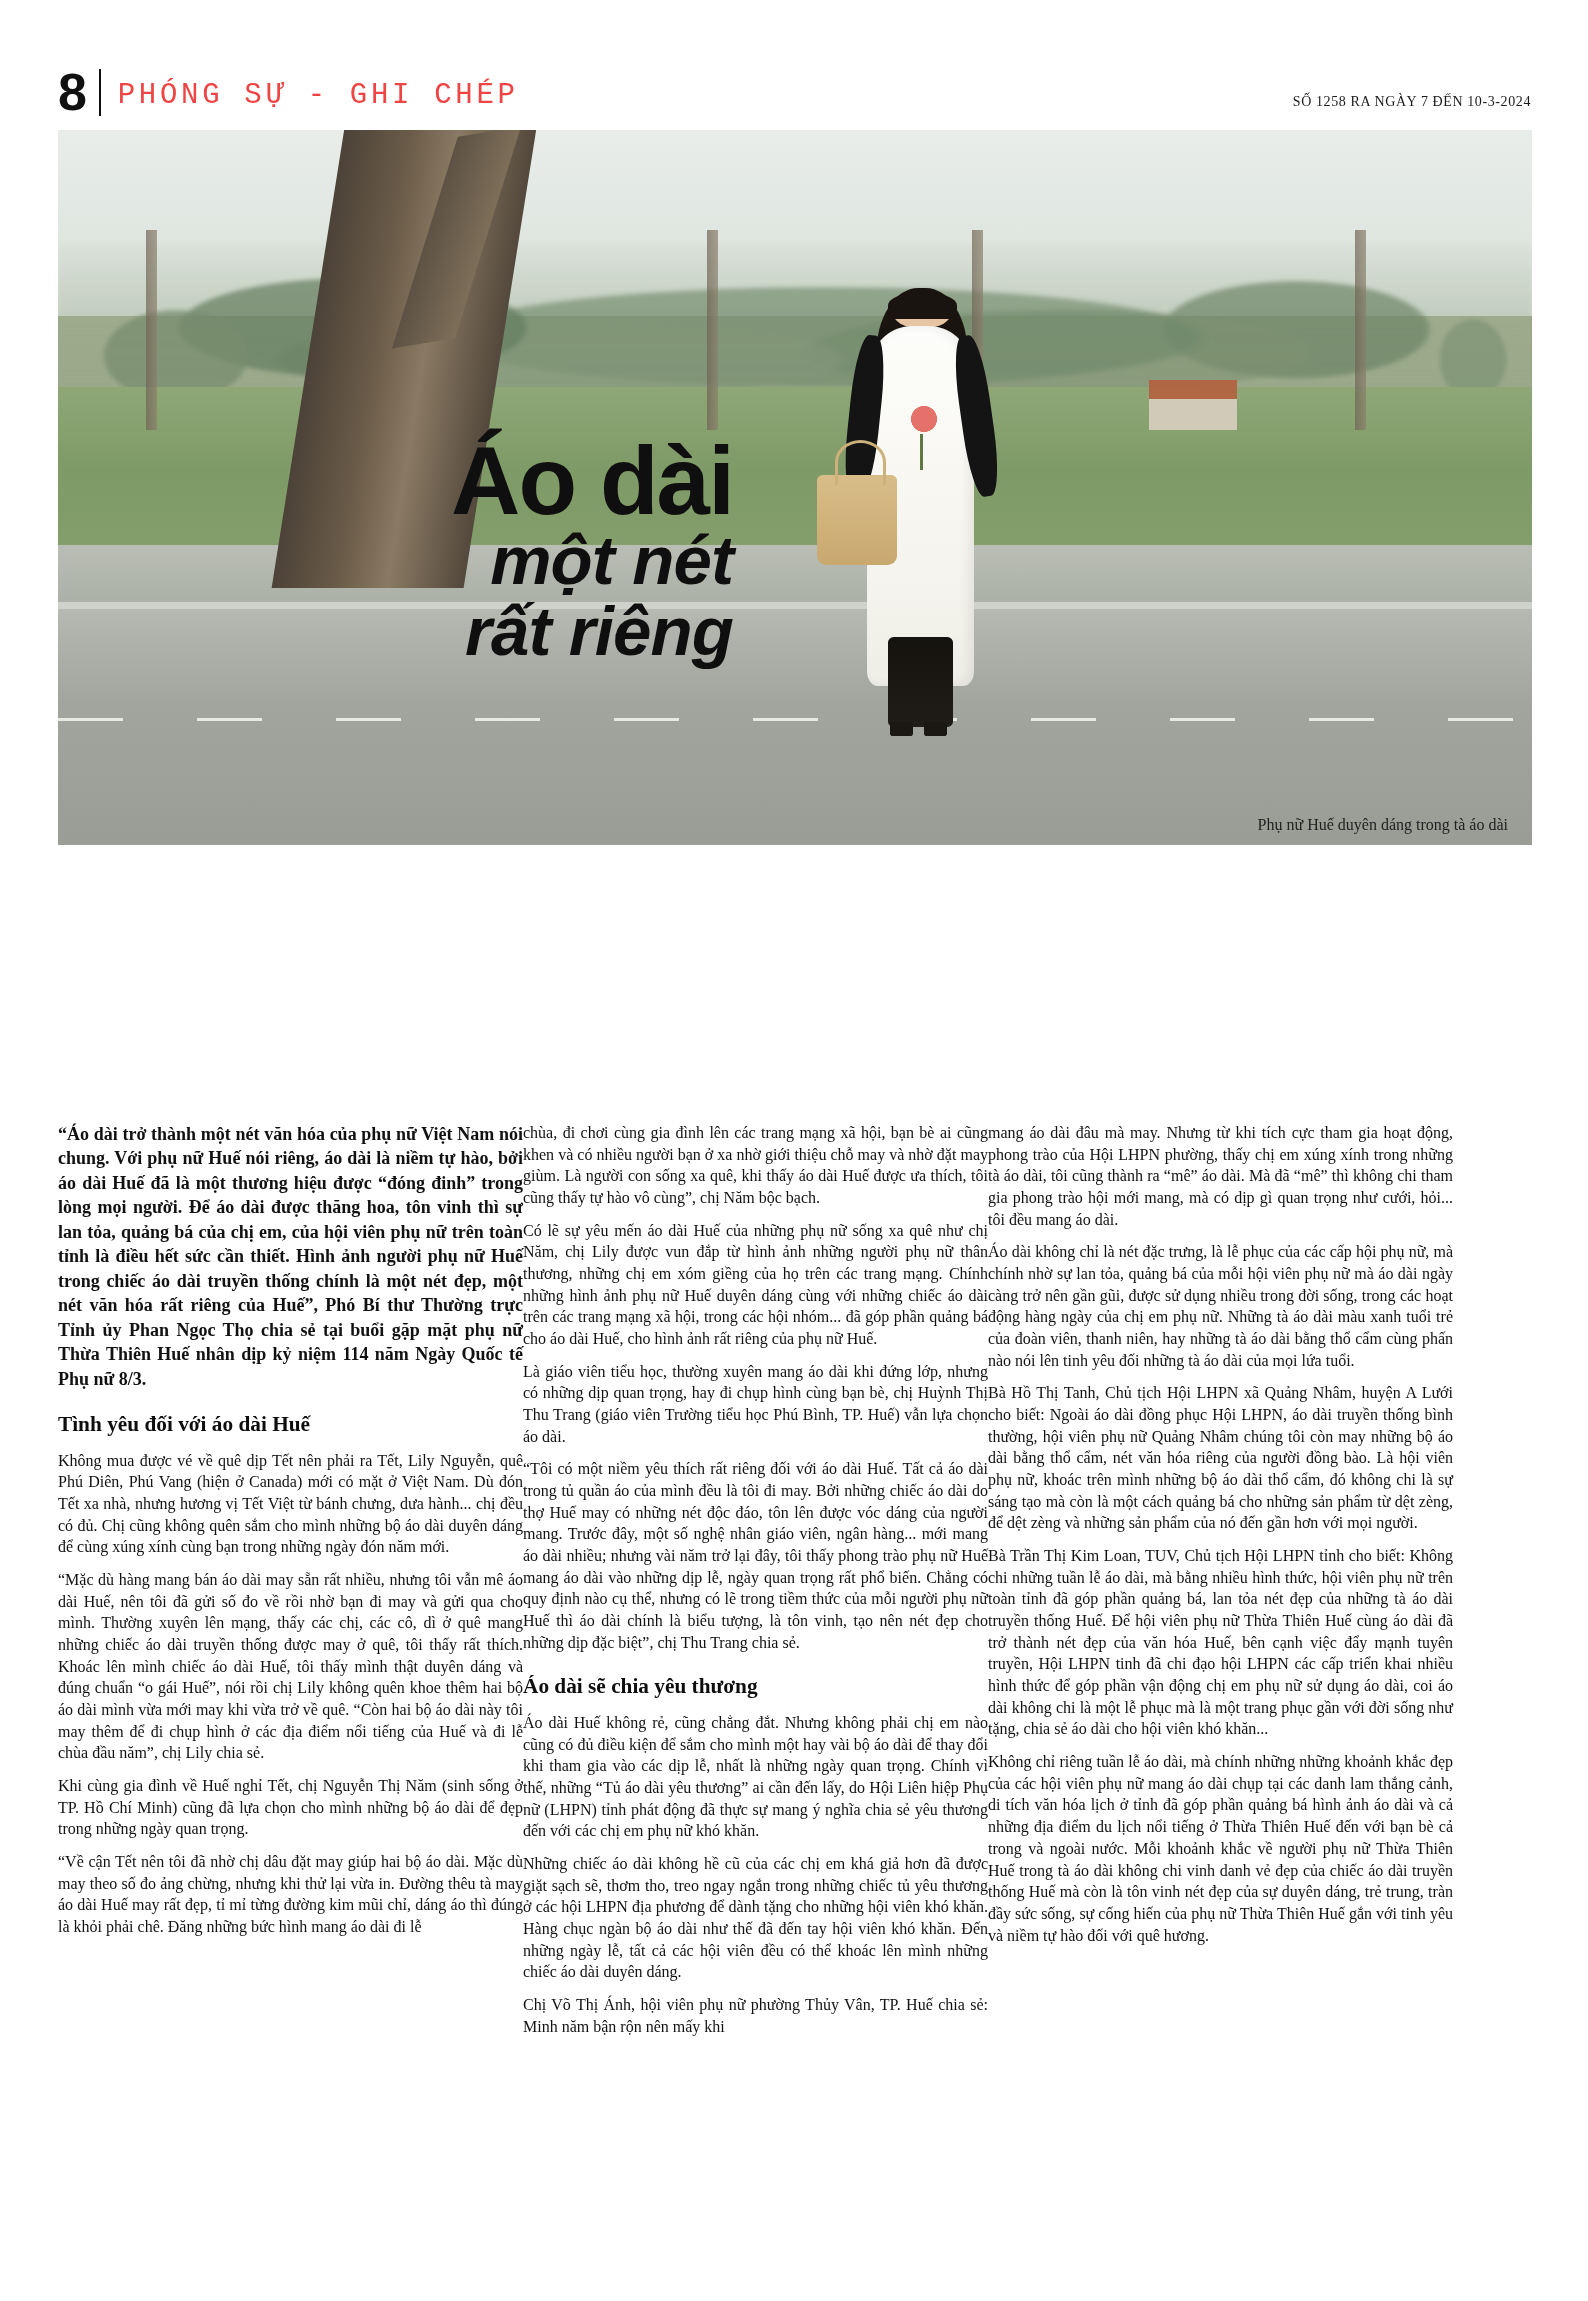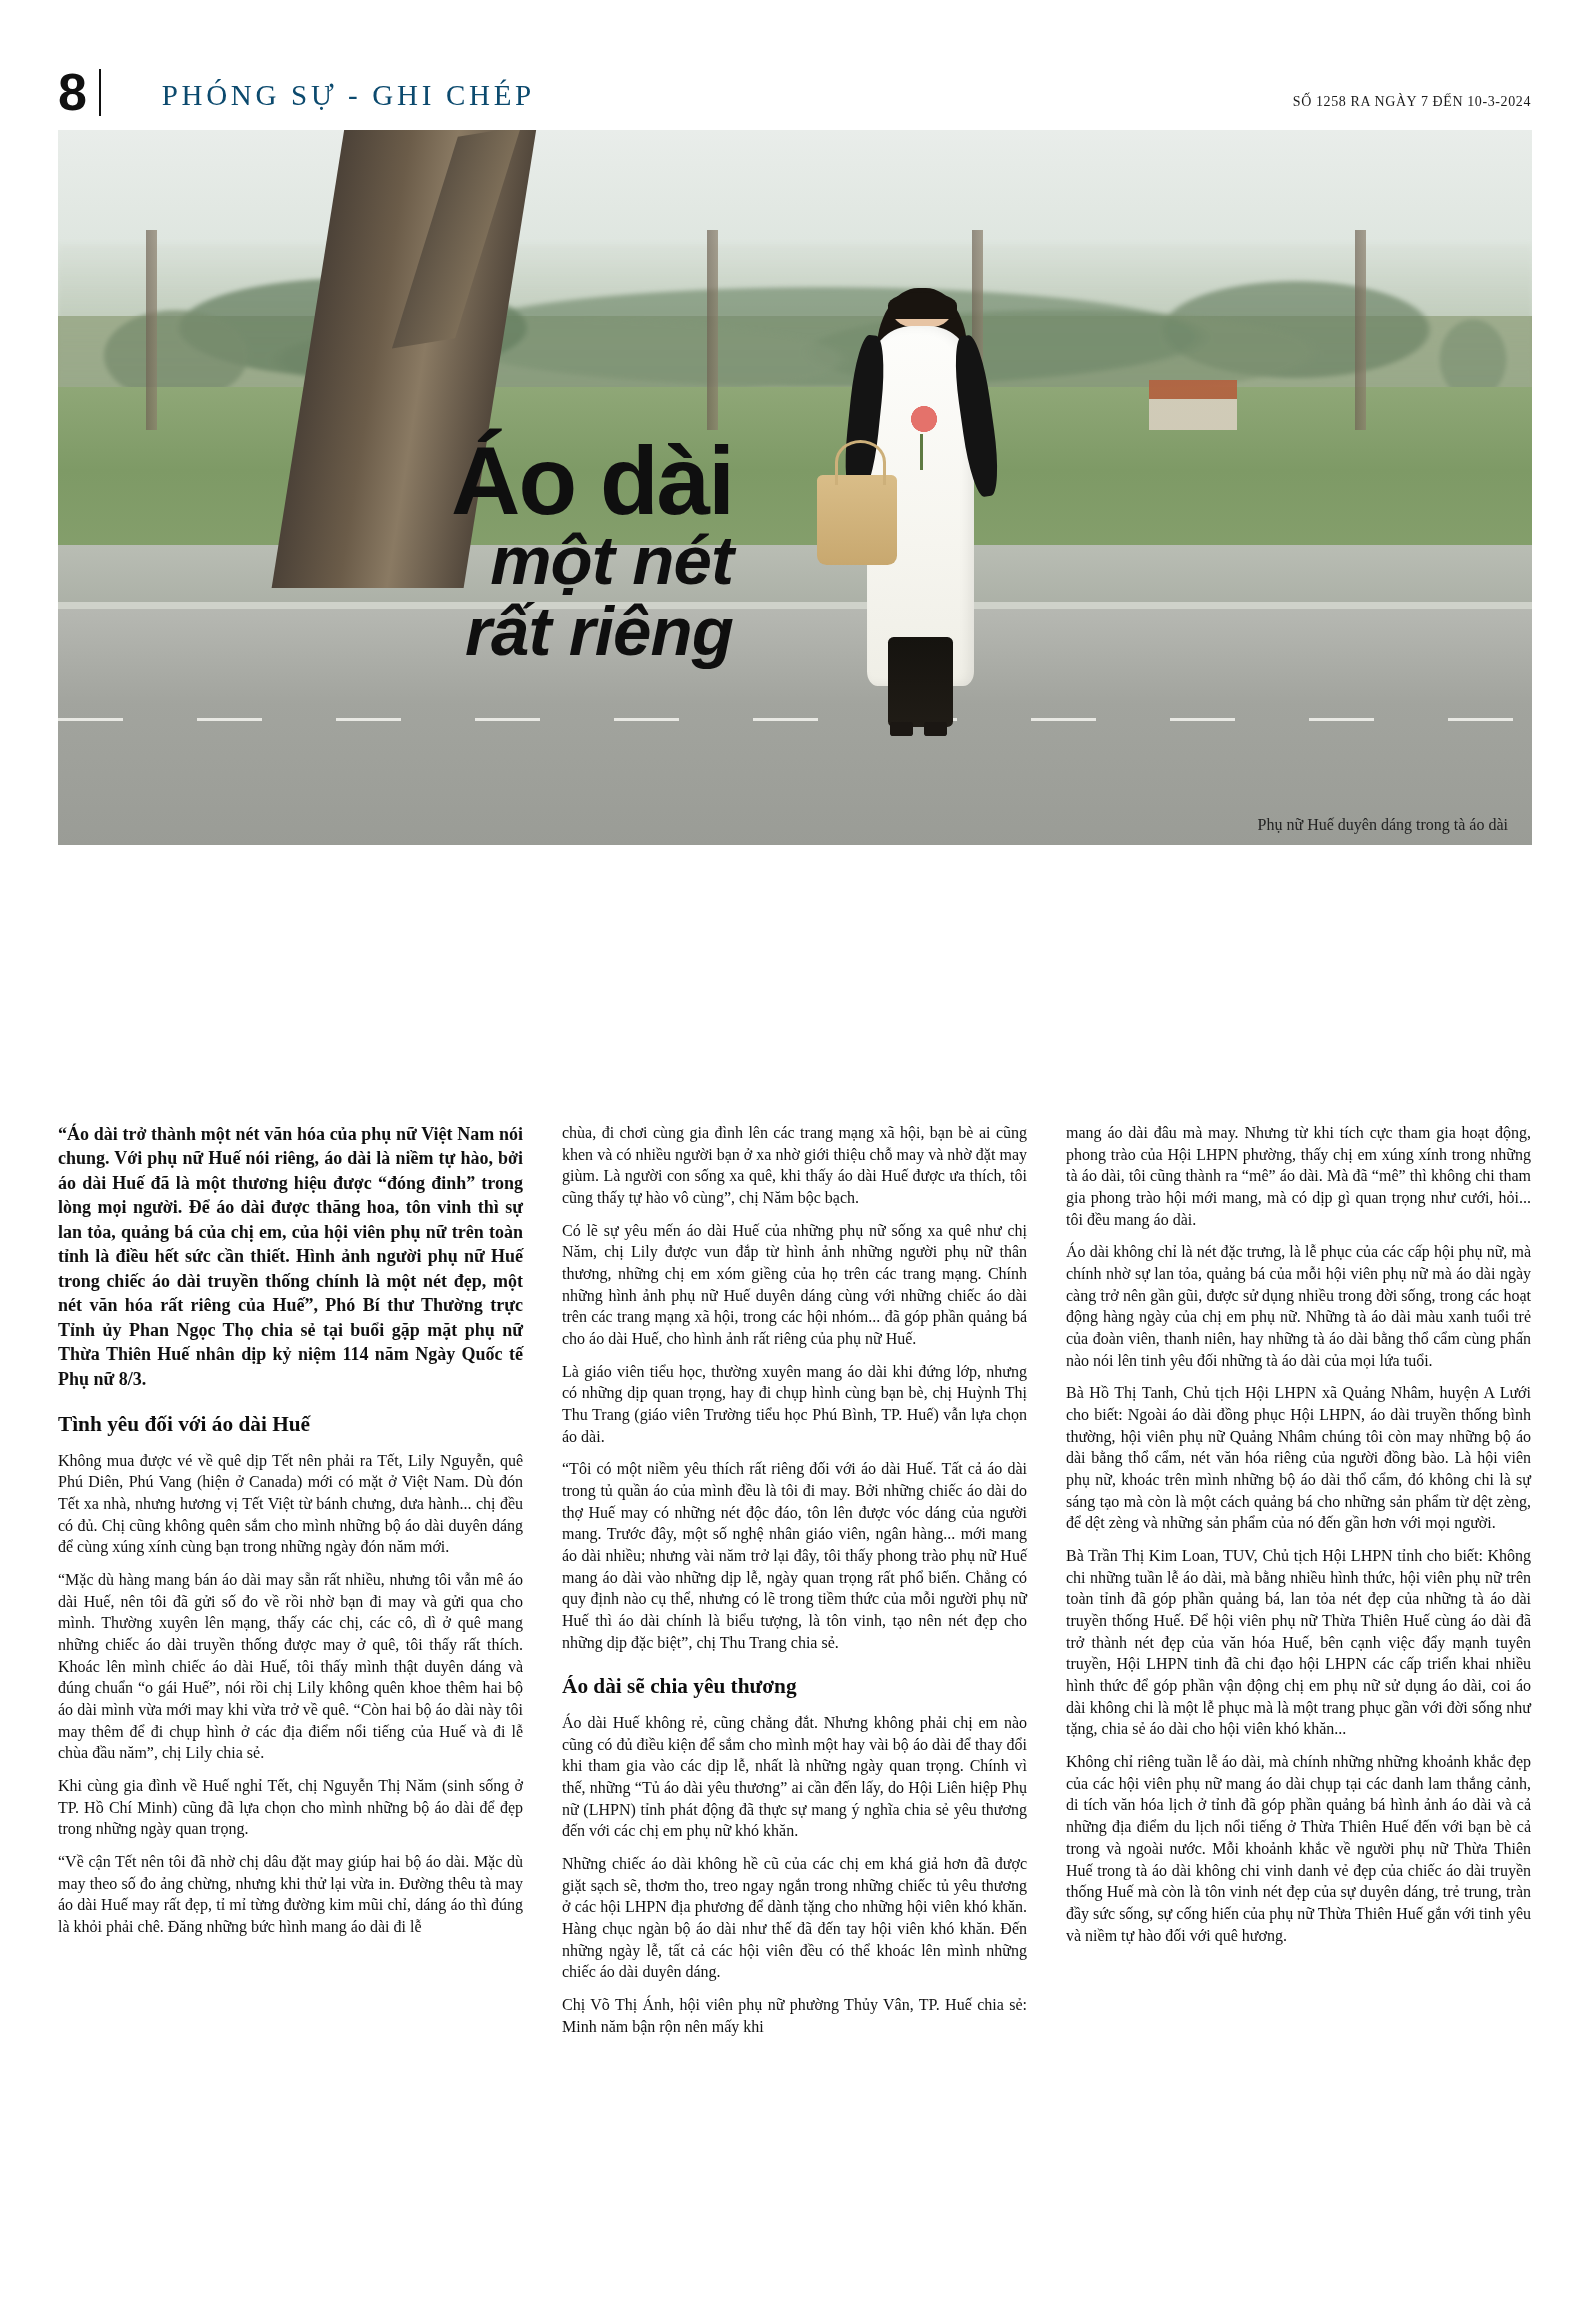--- a/index.html
+++ b/index.html
@@ -34,26 +34,25 @@
     font-family: "Liberation Sans", sans-serif;
     font-weight: bold;
     font-size: 52px;
     line-height: 0.9;
     letter-spacing: -0.9px;
     color: #111;
     padding-right: 13px;
     border-right: 2.8px solid #111;
   }
   .section-title {
-    font-family: Liberation Serif, serif;
+    font-family: Liberation Mono, monospace;
     font-size: 29px;
     letter-spacing: 3.7px;
-    color: #0c4a6e;
+    color: #ef4444;
     padding-bottom: 3.7px;
-    margin-left: 44px;
   }
   .issue-info {
     margin-left: auto;
     font-family: "Liberation Serif", serif;
     font-size: 14px;
     letter-spacing: 0.6px;
     color: #1a1a1a;
     padding-bottom: 5.6px;
   }
 
@@ -242,21 +241,20 @@
   }
 
   
   .body-area {
     position: absolute;
     left: 58px;
     top: 1122px;
     width: 1474px;
     height: 1127px;
     display: flex;
-    gap: 39px;
   }
   .col {
     width: 465px;
     font-size: 16px;
     line-height: 1.355;
     text-align: justify;
     color: #111;
   }
   .col p { margin: 0 0 11px 0; text-indent: 0; }
   .lead {

